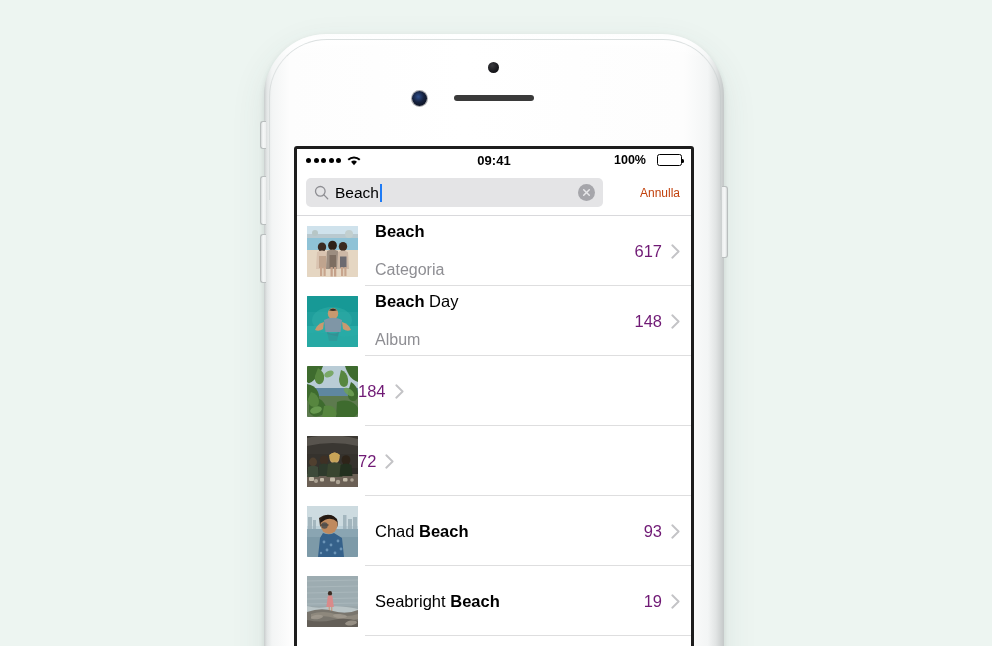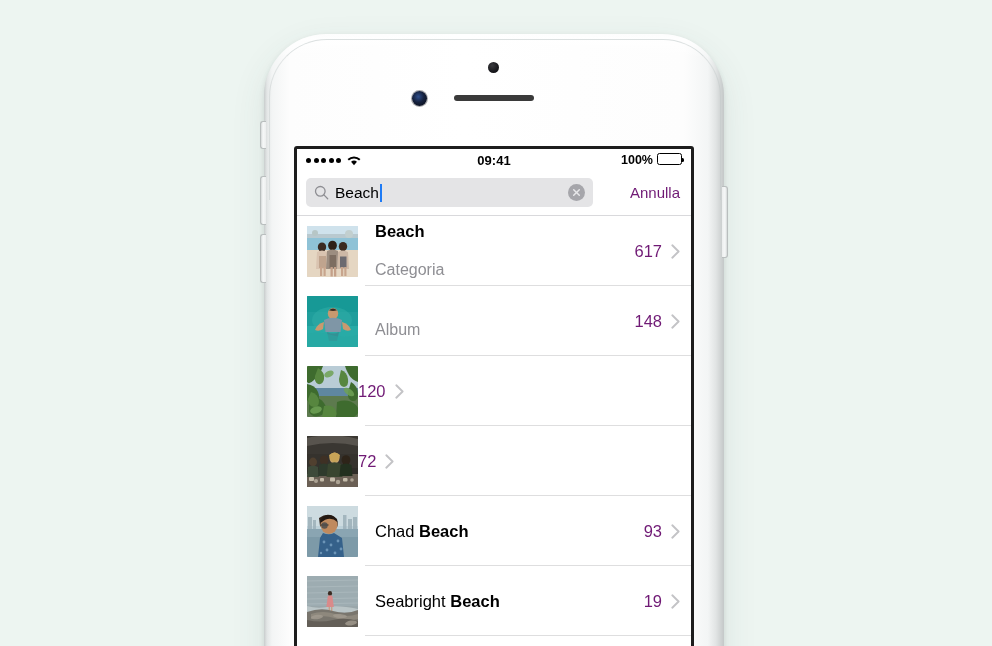--- a/index.html
+++ b/index.html
@@ -172,21 +172,22 @@
     left: 0; right: 0;
     text-align: center;
     font-size: 13px;
     font-weight: bold;
     letter-spacing: 0.1px;
     pointer-events: none;
   }
   #status-right {
     margin-left: auto;
     display: flex;
-    gap: 4px;
+    align-items: center;
+    gap: 11px;
     z-index: 2;
   }
   #battery-pct { font-size: 12.5px; font-weight: bold; }
   #battery-icon {
     position: relative;
     width: 25px; height: 11.5px;
     border: 1px solid #000;
     border-radius: 2.5px;
     box-sizing: border-box;
     padding: 1px;
@@ -241,22 +242,22 @@
     width: 17px; height: 17px;
     border-radius: 50%;
     background: #a6a6ab;
     display: flex;
     align-items: center;
     justify-content: center;
     flex: none;
     cursor: pointer;
   }
   #cancel-button {
-    font-size: 15px;
-    color: #701a75;
+    font-size: 12px;
+    color: #c2410c;
     padding: 0 2px 0 0;
     white-space: nowrap;
     cursor: pointer;
     margin-left: 28px;
   }
 
   
   #results-list {
     background: #fff;
   }
@@ -445,20 +446,21 @@
                   <path d="M22 14.2 q4-3.2 8 0 q-4 1.6-8 0 Z" fill="#3a2b22"></path>
                   <path d="M17 24 q9-4.5 18 0 l-1.5 12 h-15 Z" fill="#7f96a6"></path>
                   <path d="M17 26 q-7 2-9 8 q4 2 8-1 Z" fill="#c9996f"></path>
                   <path d="M35 26 q7 2 9 8 q-4 2-8-1 Z" fill="#c9996f"></path>
                   <path d="M20 36 q6 3 12 0 l-2 9 h-8 Z" fill="#3f7f88" opacity="0.6"></path>
                 </g>
                 <path d="M0 38 q12-3 25 1 q13 4 26 0 v12 H0 Z" fill="#26a7a2" opacity="0.5"></path>
               </svg>
             </div>
             <div class="row-text">
+              <div class="row-title"><b>Beach</b><span class="norm"> Day</span></div>
               <div class="row-sub">Album</div>
             </div>
             <div class="row-count">148</div>
             <div class="row-chevron">
               <svg width="9" height="15" viewBox="0 0 9 15">
                   <polyline points="1.3,1.3 7.6,7.5 1.3,13.7" fill="none" stroke="#c3c3c6" stroke-width="1.9" stroke-linecap="round" stroke-linejoin="round"></polyline>
                 </svg>
             </div>
           </div>
 
@@ -483,21 +485,21 @@
                   <path d="M4 26 q7 2 8 9 q0 6-5 6 q-6-1-6-8 Z"></path>
                   <path d="M17 40 q9-2 12 5 q2 6-4 6 h-10 Z"></path>
                 </g>
                 <g fill="#6fa155" opacity="0.85">
                   <ellipse cx="22" cy="8" rx="5" ry="3" transform="rotate(-25 22 8)"></ellipse>
                   <ellipse cx="42" cy="26" rx="6" ry="3" transform="rotate(35 42 26)"></ellipse>
                   <ellipse cx="9" cy="44" rx="6" ry="3.4" transform="rotate(-15 9 44)"></ellipse>
                 </g>
               </svg>
             </div>
-            <div class="row-count">120</div>
+            <div class="row-count">184</div>
             <div class="row-chevron">
               <svg width="9" height="15" viewBox="0 0 9 15">
                   <polyline points="1.3,1.3 7.6,7.5 1.3,13.7" fill="none" stroke="#c3c3c6" stroke-width="1.9" stroke-linecap="round" stroke-linejoin="round"></polyline>
                 </svg>
             </div>
           </div>
 
           <div class="result-row">
             <div class="thumb">
               <svg viewBox="0 0 51 51" preserveAspectRatio="xMidYMid slice">

